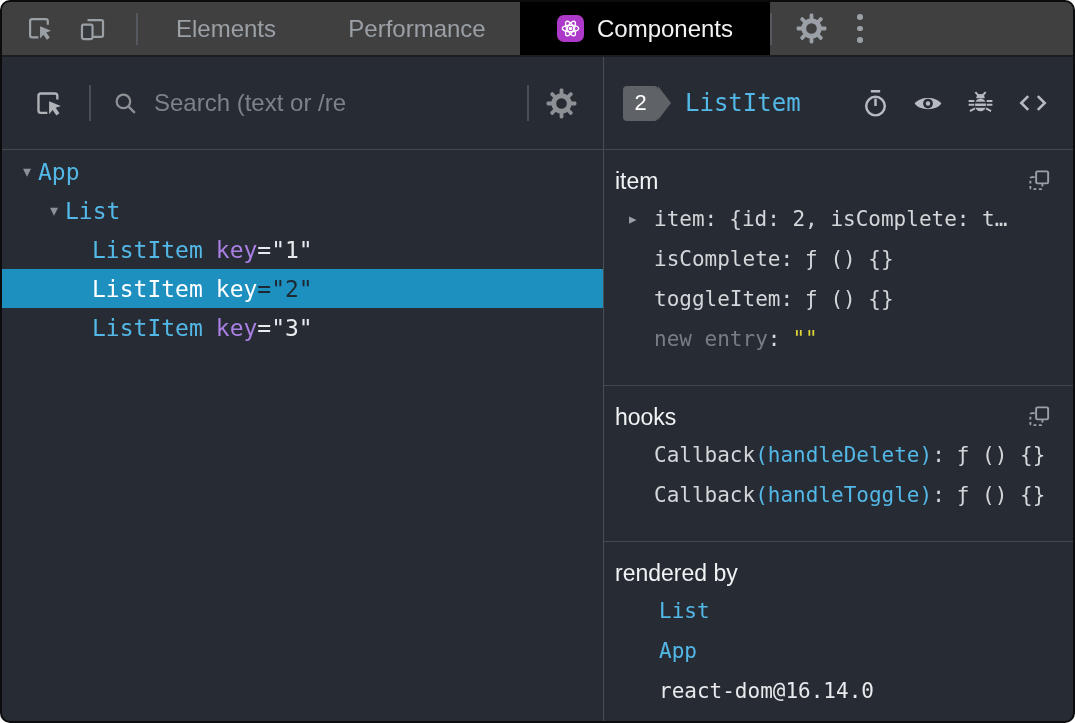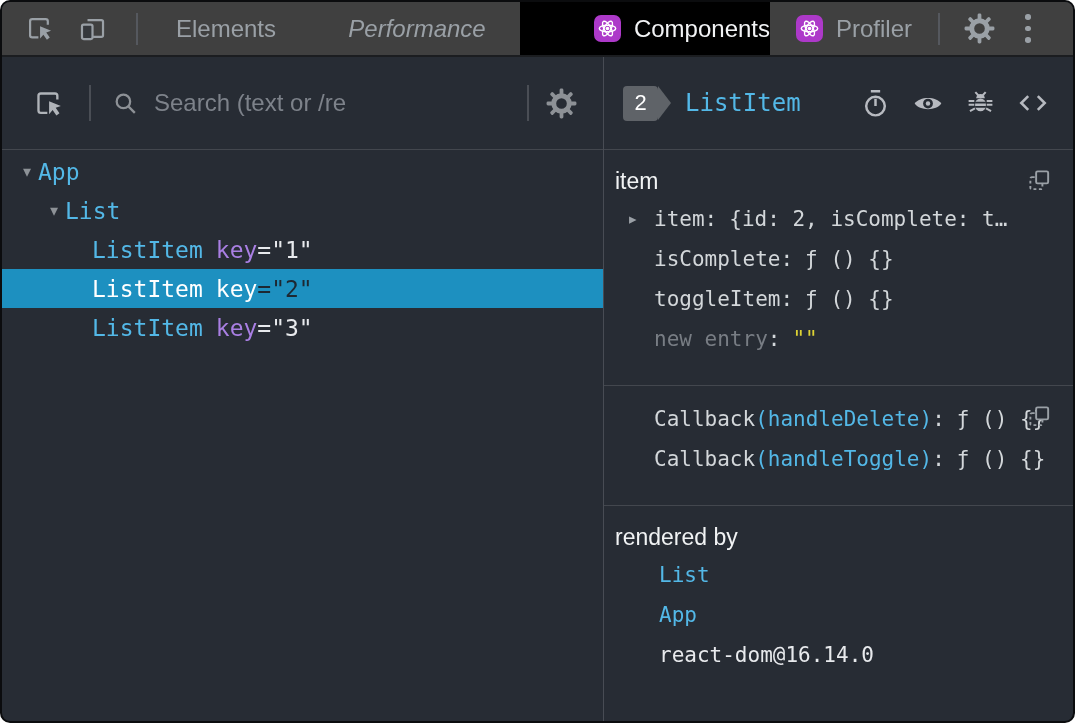--- a/index.html
+++ b/index.html
@@ -20,22 +20,22 @@
   }
   .icon-btn{ background:none; border:none; cursor:pointer; display:flex; align-items:center; justify-content:center; padding:0; }
   .topbar-icon{ color:#9aa0a6; }
   .tb-inspect{ margin-left:22px; }
   .tb-device{ margin-left:22px; }
   .vdiv{ width:2px; height:32px; background:#55585e; flex:0 0 2px; }
   .vdiv.tb{ margin-left:28px; }
   .tab{ height:100%; display:flex; align-items:center; justify-content:center; gap:13px;
         color:#9aa0a6; font-size:24px; cursor:pointer; }
   .tab-elements{ width:176px; }
-  .tab-performance{ width:206px;font-style:italic; }
-  .tab-components{ width:250px; background:#000000; color:#f2f3f5;justify-content:flex-end; }
+  .tab-performance{ width:206px; }
+  .tab-components{ width:250px; background:#000000; color:#f2f3f5; }
   .tab-profiler{ width:168px; }
   .react-badge{ width:27px; height:27px; border-radius:7px; background:#ad39c9;
                 display:flex; align-items:center; justify-content:center; flex:0 0 27px; }
   .tb-gear{ margin-left:24px; }
   .dots{ margin-left:30px; margin-right:10px; display:flex; flex-direction:column; }
   .dots span{ width:5.5px; height:5.5px; border-radius:50%; background:#9aa0a6; margin:3px 0; }
 
   
   .main{ flex:1; min-height:0; display:flex; }
   .left{ flex:0 0 602px; width:602px; border-right:1px solid #484c54; display:flex; flex-direction:column; }
@@ -130,31 +130,20 @@
     <div class="tab tab-components">
       <span class="react-badge">
         <svg width="23" height="23" viewBox="0 0 28 28" fill="none" stroke="#ffffff" stroke-width="1.7">
           <ellipse cx="14" cy="14" rx="10" ry="4"></ellipse>
           <ellipse cx="14" cy="14" rx="10" ry="4" transform="rotate(60 14 14)"></ellipse>
           <ellipse cx="14" cy="14" rx="10" ry="4" transform="rotate(120 14 14)"></ellipse>
           <circle cx="14" cy="14" r="2.2" fill="#ffffff" stroke="none"></circle>
         </svg>
       </span>
       <span>Components</span>
-    </div>
-    <div class="tab tab-profiler">
-      <span class="react-badge">
-        <svg width="23" height="23" viewBox="0 0 28 28" fill="none" stroke="#ffffff" stroke-width="1.7">
-          <ellipse cx="14" cy="14" rx="10" ry="4"></ellipse>
-          <ellipse cx="14" cy="14" rx="10" ry="4" transform="rotate(60 14 14)"></ellipse>
-          <ellipse cx="14" cy="14" rx="10" ry="4" transform="rotate(120 14 14)"></ellipse>
-          <circle cx="14" cy="14" r="2.2" fill="#ffffff" stroke="none"></circle>
-        </svg>
-      </span>
-      <span>Profiler</span>
     </div>
 
     <div class="vdiv tb" style="margin-left:0;"></div>
     <button class="icon-btn tb-gear topbar-icon">
       <svg width="31" height="31" viewBox="0 0 28 28">
         <g fill="currentColor">
           <rect x="12.3" y="0.5" width="3.4" height="6.5" rx="1.3"></rect>
           <rect x="12.3" y="0.5" width="3.4" height="6.5" rx="1.3" transform="rotate(45 14 14)"></rect>
           <rect x="12.3" y="0.5" width="3.4" height="6.5" rx="1.3" transform="rotate(90 14 14)"></rect>
           <rect x="12.3" y="0.5" width="3.4" height="6.5" rx="1.3" transform="rotate(135 14 14)"></rect>
@@ -311,20 +300,21 @@
         </div>
         <div class="kv-row">
           <span class="exp"></span>
           <span class="muted">new entry</span>
             <span>:</span>
           <span class="kv-val yellow">""</span>
         </div>
       </div>
 
       <div class="section">
+        <div class="section-title">hooks</div>
         <button class="icon-btn copy-btn">
           <svg width="25" height="25" viewBox="0 0 26 26" fill="none" stroke="currentColor" stroke-width="2">
             <rect x="3.5" y="9.5" width="12.5" height="12.5" rx="1.5" stroke-dasharray="3 2.6"></rect>
             <rect x="9.5" y="3.5" width="12.5" height="12.5" rx="1.5" fill="#272c34"></rect>
           </svg>
         </button>
         <div class="kv-row">
           <span class="exp"></span>
           <span>Callback</span>
             <span class="cyan">(handleDelete)</span>

